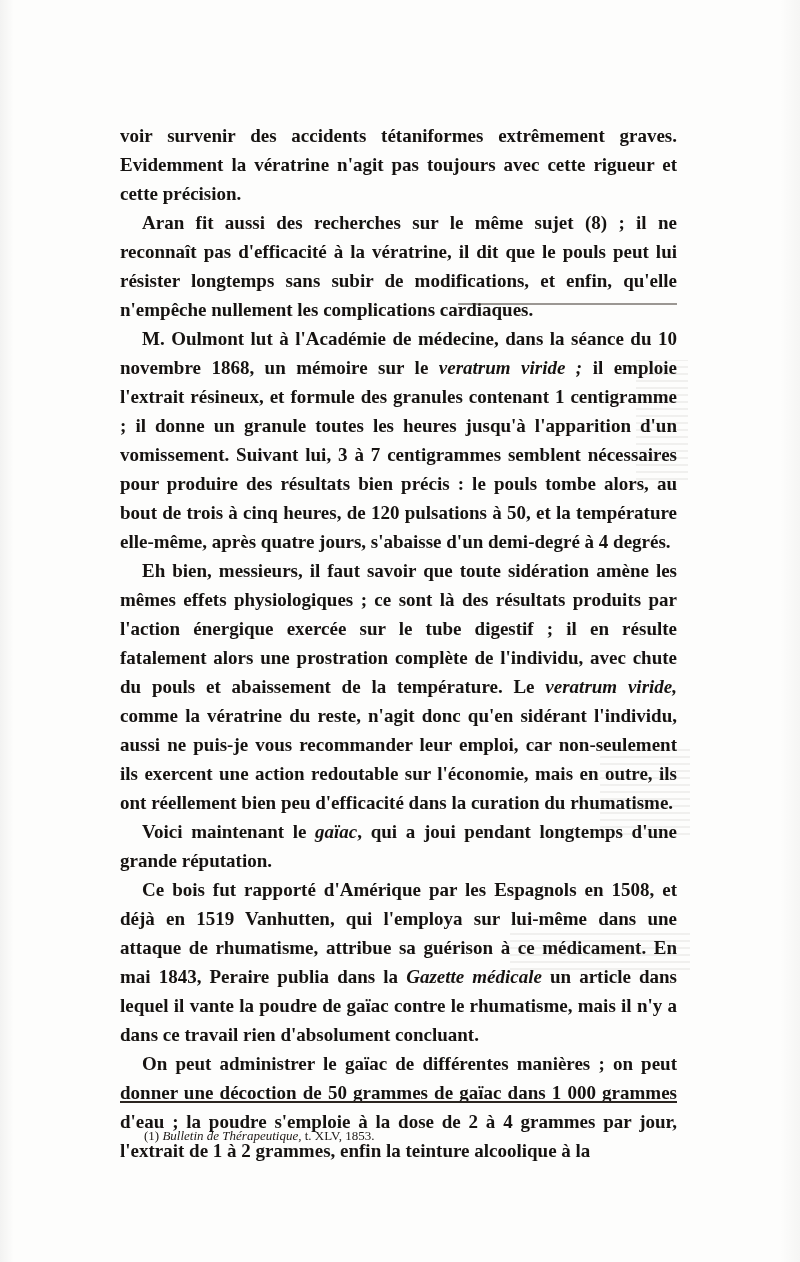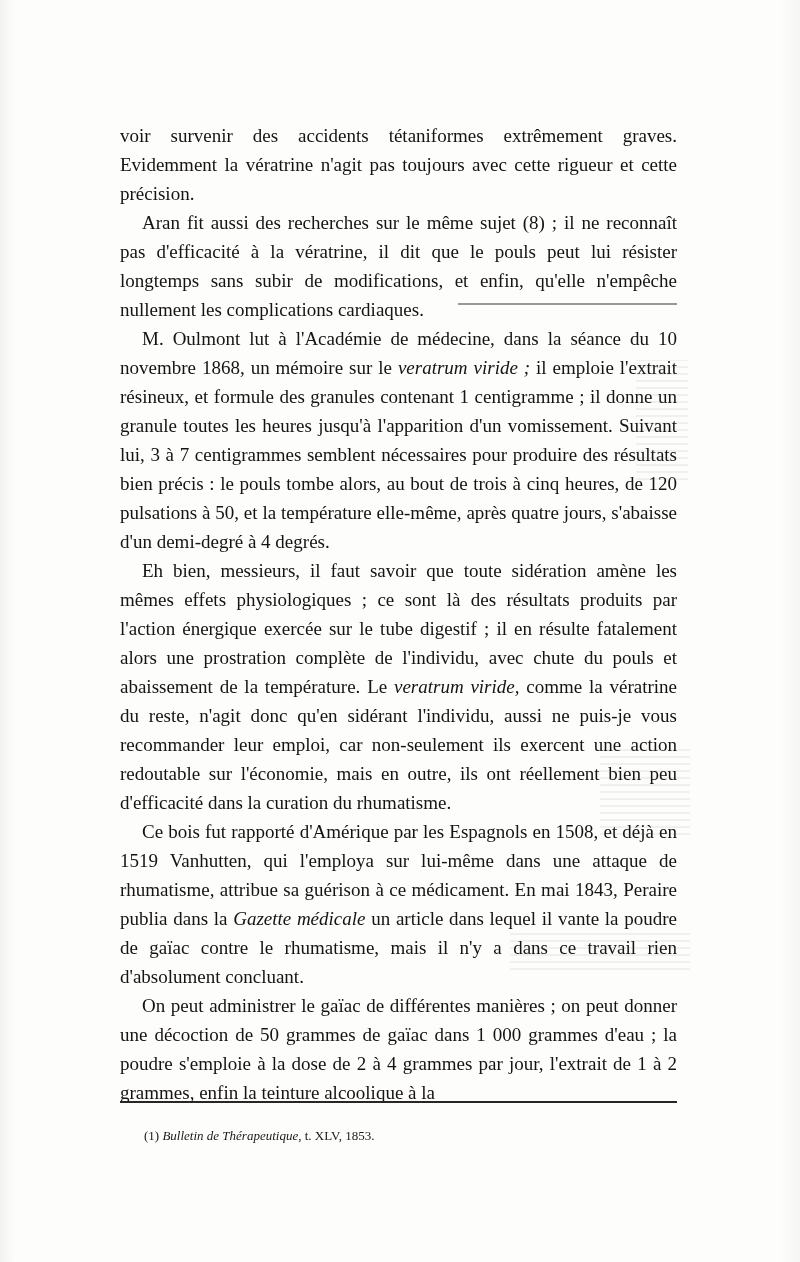--- a/index.html
+++ b/index.html
@@ -40,20 +40,21 @@
     left: 120px;
     width: 557px;
     font-size: 19px;
     line-height: 29px;
     text-align: justify;
     color: #161311;
   }
   .para {
     margin: 0;
     padding: 0;
+    font-weight: bold;
   }
   .para.indent {
     text-indent: 22px;
   }
   .it {
     font-style: italic;
   }
   .footnote-rule {
     position: absolute;
     left: 120px;
@@ -96,20 +97,21 @@
 <body>
 
 <div class="scan-page">
 
 
   <div class="body-text">
       <p class="para"><span>voir survenir des accidents tétaniformes extrêmement graves. Evidemment la vératrine n'agit pas toujours avec cette rigueur et cette précision.</span></p>
       <p class="para indent"><span>Aran fit aussi des recherches sur le même sujet (8) ; il ne reconnaît pas d'efficacité à la vératrine, il dit que le pouls peut lui résister longtemps sans subir de modifications, et enfin, qu'elle n'empêche nullement les complications cardiaques.</span></p>
       <p class="para indent"><span>M. Oulmont lut à l'Académie de médecine, dans la séance du 10 novembre 1868, un mémoire sur le </span><span class="it">veratrum viride ;</span><span> il emploie l'extrait résineux, et formule des granules contenant 1 centigramme ; il donne un granule toutes les heures jusqu'à l'apparition d'un vomissement. Suivant lui, 3 à 7 centigrammes semblent nécessaires pour produire des résultats bien précis : le pouls tombe alors, au bout de trois à cinq heures, de 120 pulsations à 50, et la température elle-même, après quatre jours, s'abaisse d'un demi-degré à 4 degrés.</span></p>
       <p class="para indent"><span>Eh bien, messieurs, il faut savoir que toute sidération amène les mêmes effets physiologiques ; ce sont là des résultats produits par l'action énergique exercée sur le tube digestif ; il en résulte fatalement alors une prostration complète de l'individu, avec chute du pouls et abaissement de la température. Le </span><span class="it">veratrum viride,</span><span> comme la vératrine du reste, n'agit donc qu'en sidérant l'individu, aussi ne puis-je vous recommander leur emploi, car non-seulement ils exercent une action redoutable sur l'économie, mais en outre, ils ont réellement bien peu d'efficacité dans la curation du rhumatisme.</span></p>
+      <p class="para indent"><span>Voici maintenant le </span><span class="it">gaïac</span><span>, qui a joui pendant longtemps d'une grande réputation.</span></p>
       <p class="para indent"><span>Ce bois fut rapporté d'Amérique par les Espagnols en 1508, et déjà en 1519 Vanhutten, qui l'employa sur lui-même dans une attaque de rhumatisme, attribue sa guérison à ce médicament. En mai 1843, Peraire publia dans la </span><span class="it">Gazette médicale</span><span> un article dans lequel il vante la poudre de gaïac contre le rhumatisme, mais il n'y a dans ce travail rien d'absolument concluant.</span></p>
       <p class="para indent"><span>On peut administrer le gaïac de différentes manières ; on peut donner une décoction de 50 grammes de gaïac dans 1 000 grammes d'eau ; la poudre s'emploie à la dose de 2 à 4 grammes par jour, l'extrait de 1 à 2 grammes, enfin la teinture alcoolique à la</span></p>
     </div>
 
   <div class="footnote-rule"></div>
 
   <div class="footnote">
     <span>(1) </span><span class="it">Bulletin de Thérapeutique,</span><span> t. XLV, 1853.</span>
   </div>
 

